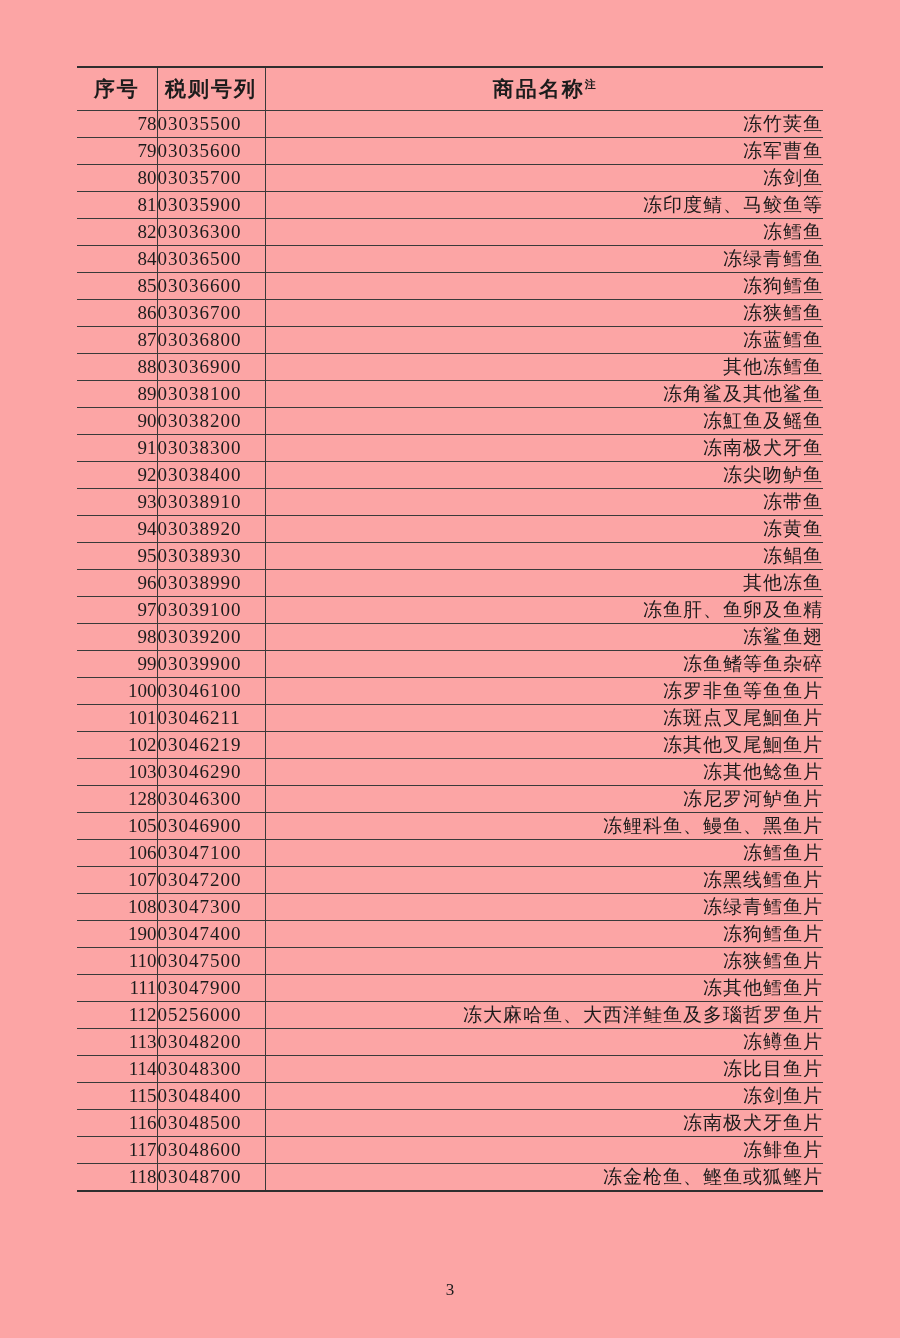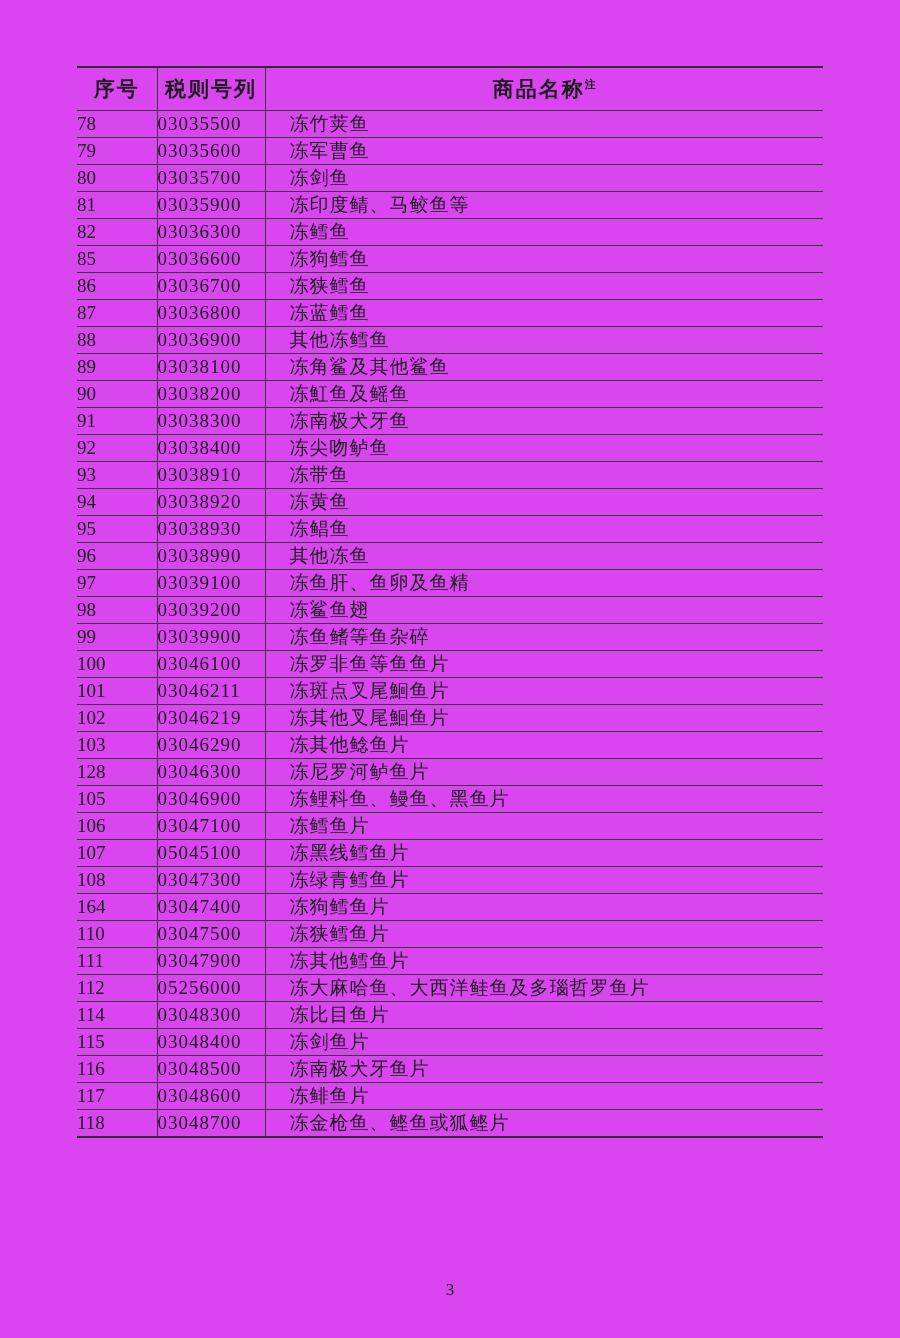--- a/index.html
+++ b/index.html
@@ -1,21 +1,21 @@
 <!DOCTYPE html>
 <html><head>
 <meta charset="utf-8">
 <style>
   * { margin: 0; padding: 0; box-sizing: border-box; }
   html, body { background: #ffffff; }
   .page {
     position: relative;
     width: 900px;
     height: 1338px;
-    background: #d946ef;
+    background: #fca5a5;
     font-family: "Liberation Serif", "DejaVu Serif", serif;
     color: #1c1c1c;
     overflow: hidden;
   }
   table.product-table {
     position: absolute;
     left: 77px;
     top: 66px;
     width: 746px;
     border-collapse: collapse;
@@ -41,23 +41,23 @@
     font-size: 21px;
     font-weight: bold;
     text-align: center;
     letter-spacing: 2px;
   }
   tbody td {
     height: 27px;
     font-size: 19px;
     font-weight: 400;
   }
-  td.serial-cell { text-align: left; }
+  td.serial-cell { text-align: right; }
   td.code-cell   { text-align: left; letter-spacing: 1px; }
-  td.name-cell   { text-align: left; padding-left: 24px; letter-spacing: 1px; }
+  td.name-cell   { text-align: right; padding-left: 24px; letter-spacing: 1px; }
   sup.note {
     font-size: 11px;
     font-weight: bold;
     letter-spacing: 0;
     vertical-align: super;
     line-height: 0;
   }
   .page-number {
     position: absolute;
     left: 0;
@@ -106,20 +106,25 @@
           <td class="serial-cell">81</td>
           <td class="code-cell">03035900</td>
           <td class="name-cell">冻印度鲭、马鲛鱼等</td>
         </tr>
         <tr>
           <td class="serial-cell">82</td>
           <td class="code-cell">03036300</td>
           <td class="name-cell">冻鳕鱼</td>
         </tr>
         <tr>
+          <td class="serial-cell">84</td>
+          <td class="code-cell">03036500</td>
+          <td class="name-cell">冻绿青鳕鱼</td>
+        </tr>
+        <tr>
           <td class="serial-cell">85</td>
           <td class="code-cell">03036600</td>
           <td class="name-cell">冻狗鳕鱼</td>
         </tr>
         <tr>
           <td class="serial-cell">86</td>
           <td class="code-cell">03036700</td>
           <td class="name-cell">冻狭鳕鱼</td>
         </tr>
         <tr>
@@ -217,49 +222,54 @@
           <td class="code-cell">03046900</td>
           <td class="name-cell">冻鲤科鱼、鳗鱼、黑鱼片</td>
         </tr>
         <tr>
           <td class="serial-cell">106</td>
           <td class="code-cell">03047100</td>
           <td class="name-cell">冻鳕鱼片</td>
         </tr>
         <tr>
           <td class="serial-cell">107</td>
-          <td class="code-cell">05045100</td>
+          <td class="code-cell">03047200</td>
           <td class="name-cell">冻黑线鳕鱼片</td>
         </tr>
         <tr>
           <td class="serial-cell">108</td>
           <td class="code-cell">03047300</td>
           <td class="name-cell">冻绿青鳕鱼片</td>
         </tr>
         <tr>
-          <td class="serial-cell">164</td>
+          <td class="serial-cell">190</td>
           <td class="code-cell">03047400</td>
           <td class="name-cell">冻狗鳕鱼片</td>
         </tr>
         <tr>
           <td class="serial-cell">110</td>
           <td class="code-cell">03047500</td>
           <td class="name-cell">冻狭鳕鱼片</td>
         </tr>
         <tr>
           <td class="serial-cell">111</td>
           <td class="code-cell">03047900</td>
           <td class="name-cell">冻其他鳕鱼片</td>
         </tr>
         <tr>
           <td class="serial-cell">112</td>
           <td class="code-cell">05256000</td>
           <td class="name-cell">冻大麻哈鱼、大西洋鲑鱼及多瑙哲罗鱼片</td>
         </tr>
         <tr>
+          <td class="serial-cell">113</td>
+          <td class="code-cell">03048200</td>
+          <td class="name-cell">冻鳟鱼片</td>
+        </tr>
+        <tr>
           <td class="serial-cell">114</td>
           <td class="code-cell">03048300</td>
           <td class="name-cell">冻比目鱼片</td>
         </tr>
         <tr>
           <td class="serial-cell">115</td>
           <td class="code-cell">03048400</td>
           <td class="name-cell">冻剑鱼片</td>
         </tr>
         <tr>

